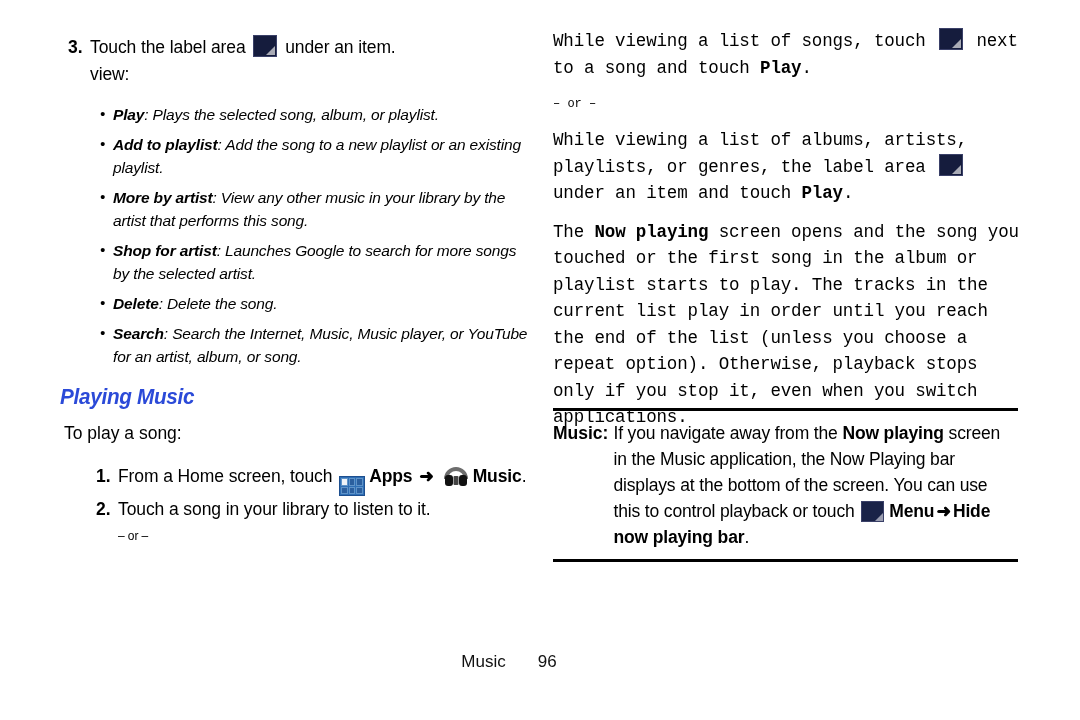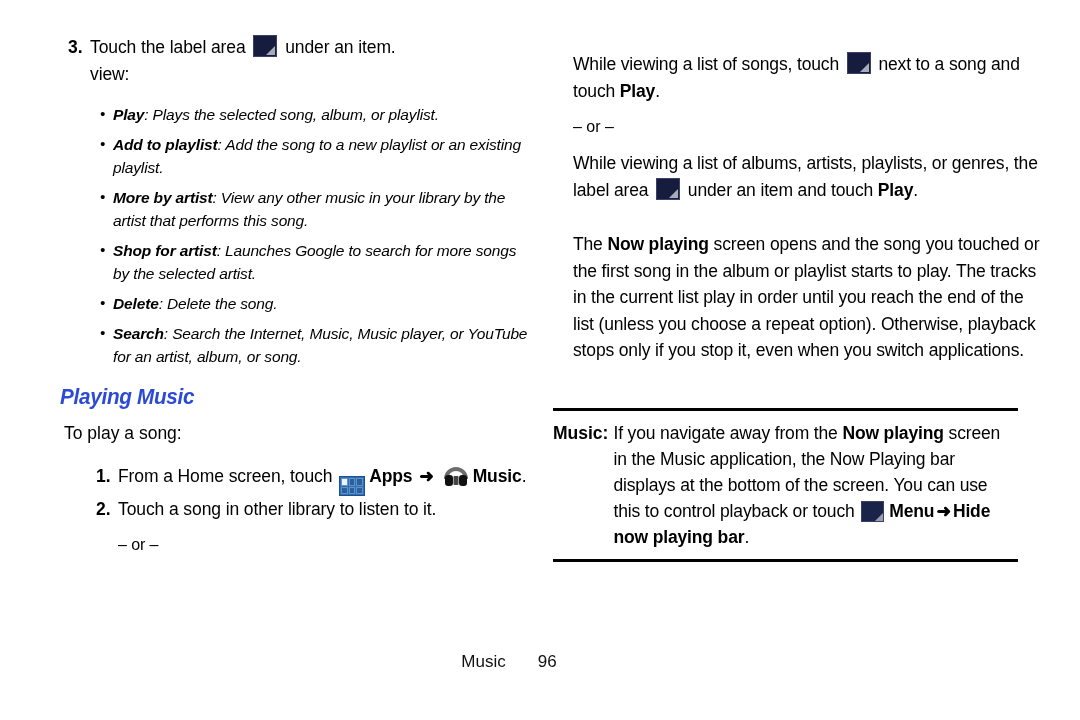--- a/index.html
+++ b/index.html
@@ -23,21 +23,21 @@
     box-sizing: border-box;
   }
 
   
   .col {
     position: absolute;
     top: 0;
     box-sizing: border-box;
   }
   .col-left  { left: 60px;  width: 470px; padding-top: 34px; }
-  .col-right { left: 573px; width: 470px; padding-top: 51px; }
+  .col-right { left: 553px; width: 470px; padding-top: 28px; font-family: Liberation Mono, monospace; }
   .b { font-weight: bold; }
 
   
   .step {
     display: flex;
     align-items: flex-start;
     margin-bottom: 0px;
   }
   .step-num {
     flex: 0 0 auto;
@@ -94,24 +94,23 @@
   }
 
   .lead-in {
     font-size: 17.5px;
     line-height: 26.5px;
     padding-left: 4px;
     margin-bottom: 16px;
   }
 
   .or-line {
-    font-size: 16px;
+    font-size: 12px;
     line-height: 26px;
     padding-left: 0px;
-    margin-top: 9px;
   }
 
   .para {
     font-size: 17.5px;
     line-height: 26.5px;
     letter-spacing: -0.15px;
     margin-bottom: 16px;
   }
 
   
@@ -303,39 +302,39 @@
             <rect x="16" y="10" width="8" height="11" rx="3" fill="#111"></rect>
             <rect x="10.5" y="11" width="5" height="9" rx="1" fill="#444"></rect>
           </svg>
         </span><span class="b">Music</span><span>.</span>
       </div>
     </div>
 
     <div class="step" style="padding-left:28px;">
       <div class="step-num">2.</div>
       <div class="step-body">
-        <span>Touch a song in other library to listen to it.</span>
+        <span>Touch a song in your library to listen to it.</span>
         <div class="or-line">– or –</div>
       </div>
     </div>
 
   </div>
 
   <div class="col col-right">
 
     <div class="para" style="margin-bottom:10px;">
       <span>While viewing a list of songs, touch</span>
       <span class="icon icon-label-area"></span>
       <span>next to a song</span>
       <span>and touch </span><span class="b">Play</span><span>.</span>
     </div>
 
     <div class="or-line" style="margin-bottom:10px;">– or –</div>
 
-    <div class="para" style="margin-bottom:28px;">
+    <div class="para" style="margin-bottom:12px;">
       <span>While viewing a list of albums, artists, playlists, or</span>
       <span>genres, the label area</span>
       <span class="icon icon-label-area"></span>
       <span>under an item and touch</span>
       <span class="b">Play</span><span>.</span>
     </div>
 
     <div class="para">
       <span>The </span><span class="b">Now playing</span><span> screen opens and the song you touched or the first song in the album or playlist starts to play. The tracks in the current list play in order until you reach the end of the list (unless you choose a repeat option). Otherwise, playback stops only if you stop it, even when you switch applications.</span>
     </div>

